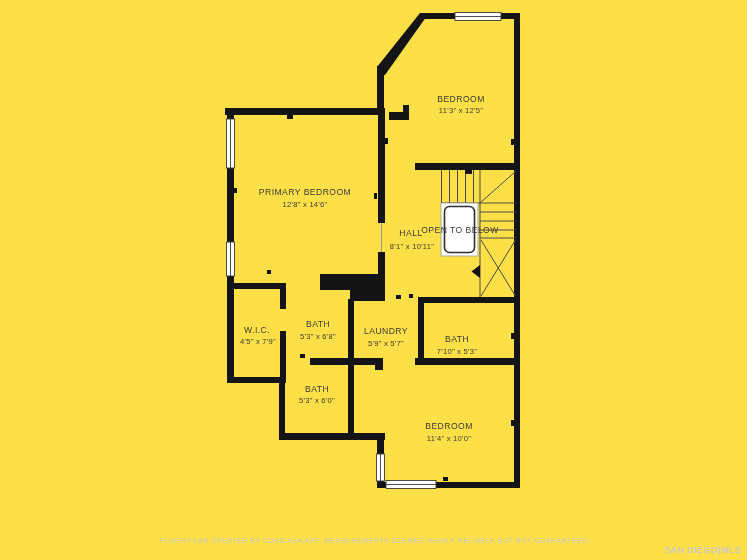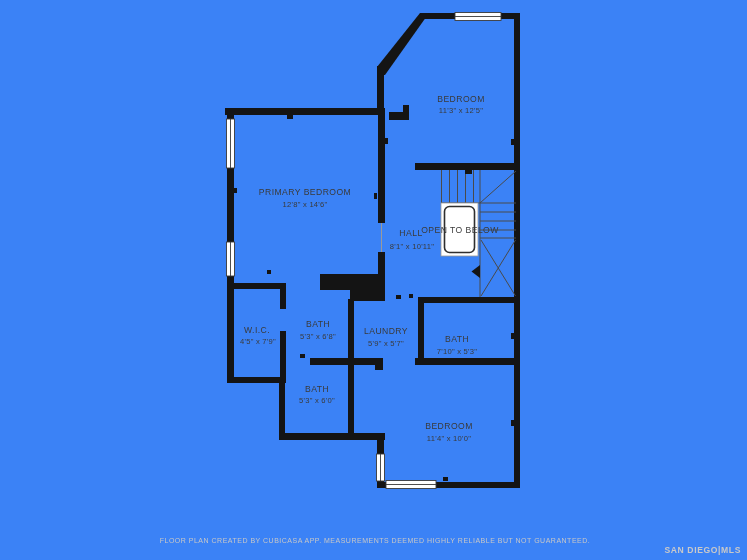--- a/index.html
+++ b/index.html
@@ -4,21 +4,21 @@
 <style>
   html, body {
     margin: 0;
     padding: 0;
     background: #ffffff;
   }
   .page {
     position: relative;
     width: 747px;
     height: 560px;
-    background: #3b82f6;
+    background: #fde047;
     overflow: hidden;
     font-family: "Liberation Sans", sans-serif;
   }
   svg { display: block; }
   .room-name {
     font-family: "Liberation Sans", sans-serif;
     font-size: 8.6px;
     letter-spacing: 0.45px;
     fill: #3a3a3a;
   }

